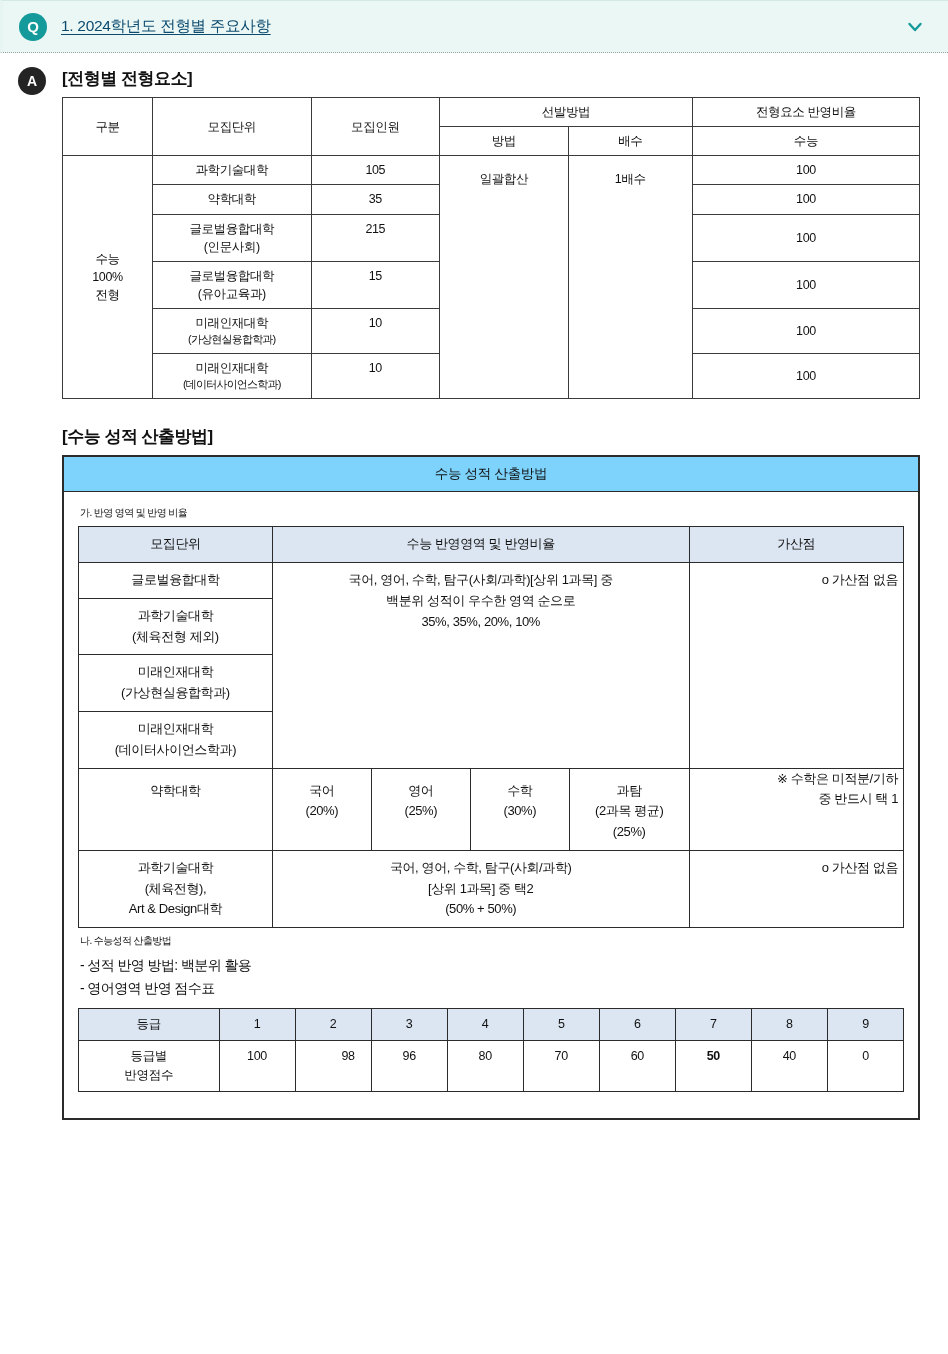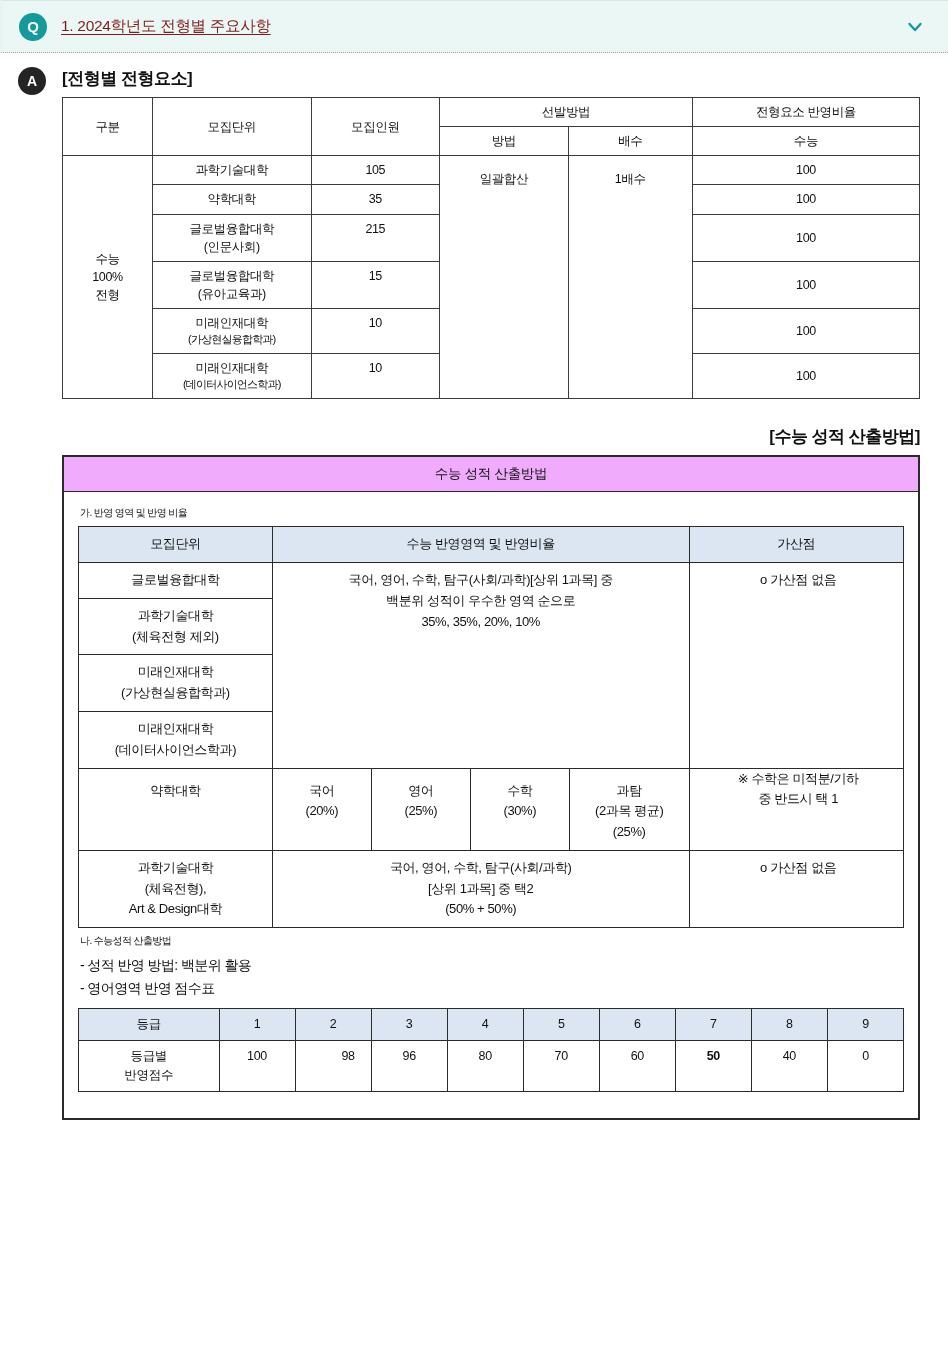--- a/index.html
+++ b/index.html
@@ -27,21 +27,21 @@
     width:28px;height:28px;border-radius:50%;
     background:#149a9a;color:#fff;
     display:flex;align-items:center;justify-content:center;
     font-size:15px;font-weight:bold;
     margin-left:16px;flex:0 0 auto;
     letter-spacing:0;
   }
   .q-title{
     margin-left:14px;
     font-size:15.5px;
-    color:#7f1d1d;
+    color:#0c4a6e;
     text-decoration:underline;
     text-underline-offset:3px;
     letter-spacing:-0.3px;
     cursor:pointer;
   }
   .chev{
     margin-left:auto;margin-right:22px;
     width:22px;height:22px;flex:0 0 auto;
     display:flex;align-items:center;justify-content:center;
   }
@@ -56,42 +56,42 @@
     display:flex;align-items:center;justify-content:center;
     font-size:14px;font-weight:bold;
   }
   .content{margin-left:62px;margin-right:28px;}
 
   .sect-title{
     font-size:17px;font-weight:bold;color:#111;
     letter-spacing:-0.5px;
     margin:0 0 7px 0;
   }
-  .sect-title.second{margin-top:26px;text-align:right;}
+  .sect-title.second{margin-top:26px;}
 
   
   table{border-collapse:collapse;width:100%;table-layout:fixed;}
   .t1{border:1px solid #3b3b3b;font-size:12.5px;}
   .t1 td,.t1 th{
     border:1px solid #3b3b3b;
     text-align:center;vertical-align:middle;
     padding:5px 3px;font-weight:normal;
     letter-spacing:-0.4px;line-height:1.45;
   }
   .cellline{display:block;}
   .small-sub{font-size:11px;display:block;letter-spacing:-0.8px;}
 
   
   .frame{
     border:2px solid #2b2b2b;
     padding:0;
     box-sizing:border-box;
   }
   .frame-head{
-    background:#f0abfc;
+    background:#7dd3fc;
     border-bottom:1px solid #2b2b2b;
     text-align:center;
     font-size:13.5px;
     padding:8px 0;
     letter-spacing:-0.3px;
   }
   .frame-body{padding:8px 14px 26px 14px;}
   .sub-head{
     font-size:10px;
     letter-spacing:-0.6px;
@@ -102,21 +102,21 @@
 
   .t2{border:1px solid #2b2b2b;font-size:13px;}
   .t2 td,.t2 th{
     border:1px solid #2b2b2b;
     padding:7px 5px;font-weight:normal;
     vertical-align:middle;line-height:1.6;
     letter-spacing:-0.4px;
   }
   .t2 th{background:#dce6f2;text-align:center;}
   .t2 .c{text-align:center;}
-  .t2 .l{text-align:center;padding-left:9px;vertical-align:top;}
+  .t2 .l{text-align:right;padding-left:9px;vertical-align:top;}
   .t2 .vt{vertical-align:top;}
 
   .t3{border:1px solid #2b2b2b;font-size:12.5px;}
   .t3 td,.t3 th{
     border:1px solid #2b2b2b;
     text-align:center;vertical-align:middle;
     padding:6px 2px;font-weight:normal;
     letter-spacing:-0.3px;line-height:1.5;
   }
   .t3 th{background:#dce6f2;}

